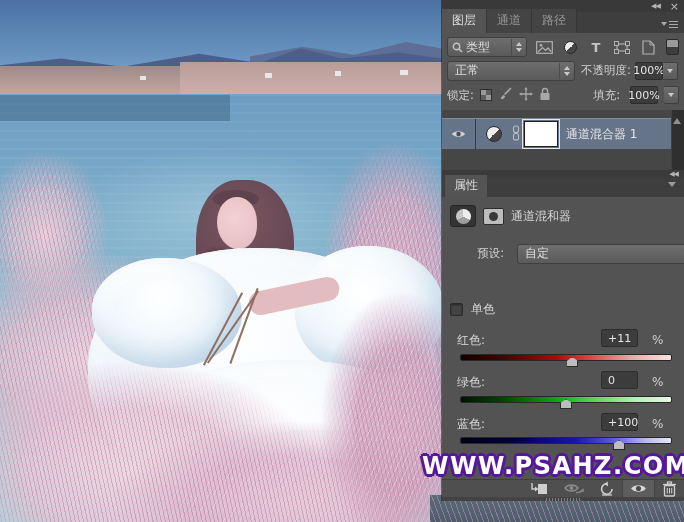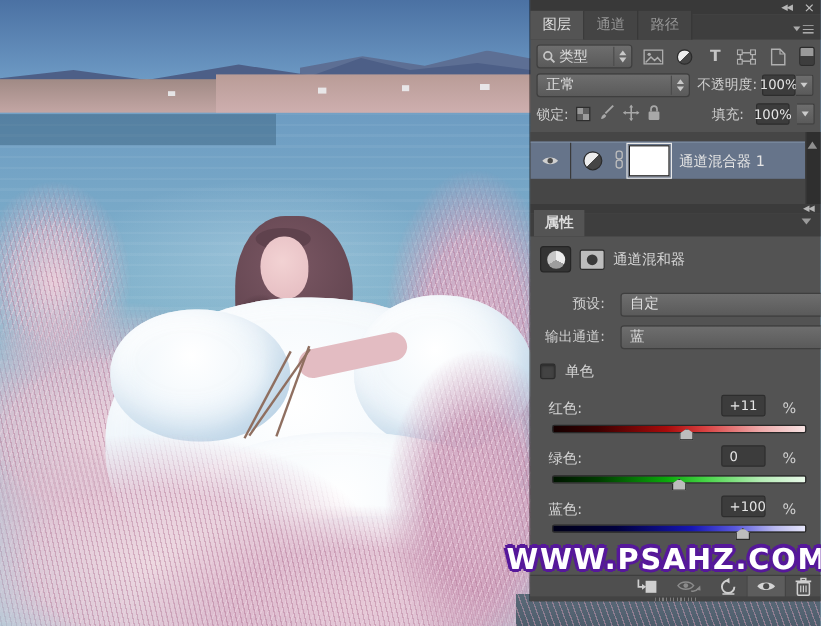--- a/index.html
+++ b/index.html
@@ -101,21 +101,21 @@
   .lrow.sel{background:#66748a;border-top:1px solid #7b8aa0;}
   .eyecell{width:34px;align-self:stretch;display:flex;align-items:center;justify-content:center;border-right:1px solid #3a3a3a;}
   .chain{margin:0 4px 0 10px;}
   .mask{width:34px;height:26px;background:#fff;border:1px solid #1e1e1e;}
   .mask.selm{outline:1px solid #e8e8e8;outline-offset:1px;}
   .lname{margin-left:8px;color:#e4e4e4;white-space:nowrap;}
   .scrollcol{position:absolute;right:0;top:0;width:13px;height:60px;background:#2f2f2f;border-left:1px solid #404040;}
   .scrollup{position:absolute;right:3px;top:4px;width:0;height:0;border:4px solid transparent;border-bottom:6px solid #909090;}
   .gdiv{top:170px;height:8px;background:#3b3b3b;justify-content:flex-end;padding-right:6px;}
   .ptabs{top:178px;height:19px;background:#3e3e3e;align-items:flex-end;}
-  .ptab{margin-left:3px;padding:2px 9px 3px;background:#545454;color:#dcdcdc;font-weight:bold;}
+  .ptab{margin-left:3px;padding:2px 9px 3px;background:#545454;color:#dcdcdc;}
   .ptri{margin-left:auto;margin-right:8px;margin-bottom:6px;width:0;height:0;border:4px solid transparent;border-top:5px solid #9a9a9a;}
   .titlerow{top:203px;height:26px;padding:0 8px;gap:7px;}
   .cmicon{width:26px;height:22px;background:#343434;border:1px solid #262626;border-radius:3px;
       display:flex;align-items:center;justify-content:center;}
   .cmicon .c{width:15px;height:15px;border-radius:50%;
       background:conic-gradient(#ededed 0 120deg,#9e9e9e 120deg 240deg,#c6c6c6 240deg 360deg);}
   .mkicon{width:21px;height:17px;background:#bdbdbd;border:1px solid #2c2c2c;border-radius:2px;
       display:flex;align-items:center;justify-content:center;}
   .mkicon .c{width:9px;height:9px;border-radius:50%;background:#3a3a3a;}
   .prow{height:21px;padding:0;}
@@ -332,30 +332,20 @@
       <span class="plabel sm">预设:</span>
       <div class="dd pdd">
         <span class="lbl">自定</span>
         <span class="updown">
             <i class="u"></i>
             <i class="d"></i>
           </span>
       </div>
     </div>
 
-    <div class="row prow" style="top:270px;">
-      <span class="plabel sm">输出通道:</span>
-      <div class="dd pdd">
-        <span class="lbl">蓝</span>
-        <span class="updown">
-            <i class="u"></i>
-            <i class="d"></i>
-          </span>
-      </div>
-    </div>
 
     <div class="row monorow">
       <span class="chk"></span>
       <span>单色</span>
     </div>
 
     <div class="row" style="top:331px;height:18px;">
       <span class="slabel">红色:</span>
       <div class="valbox sval">+11</div>
       <span class="sunit">%</span>

